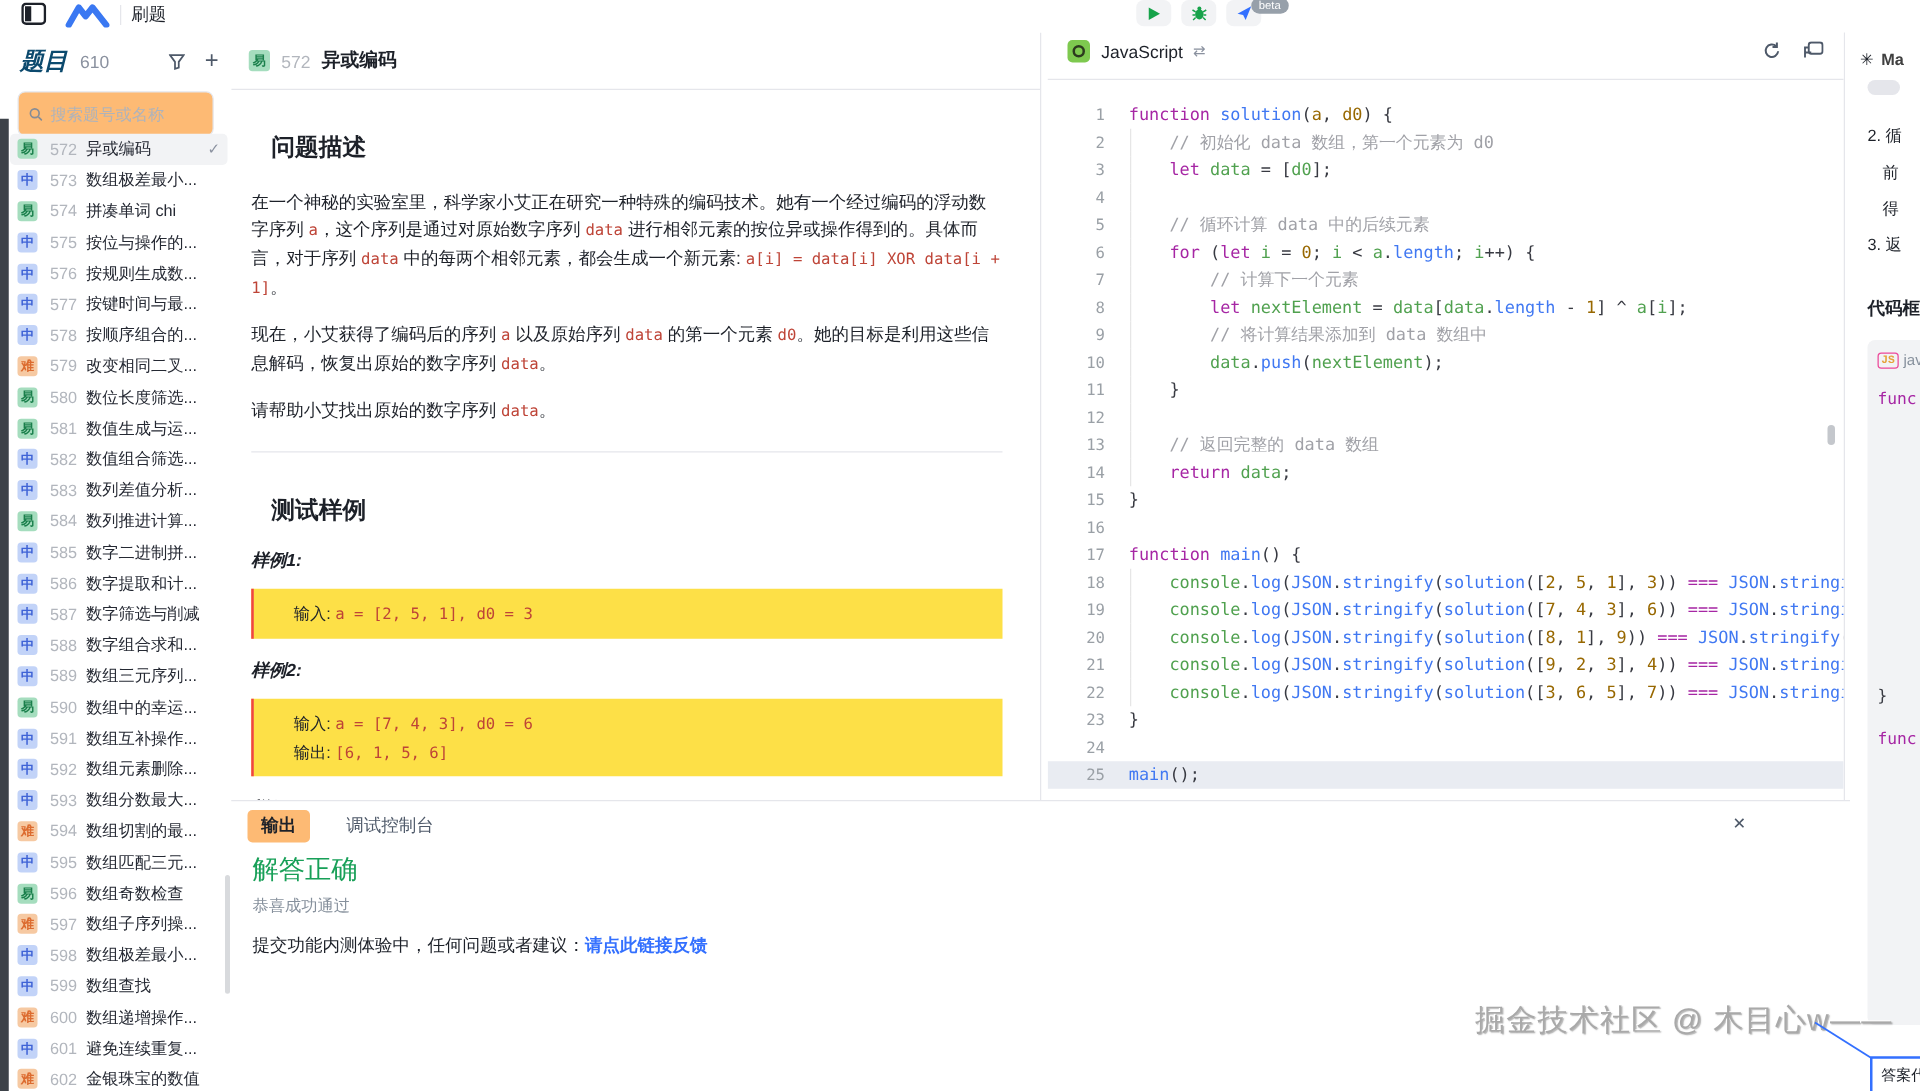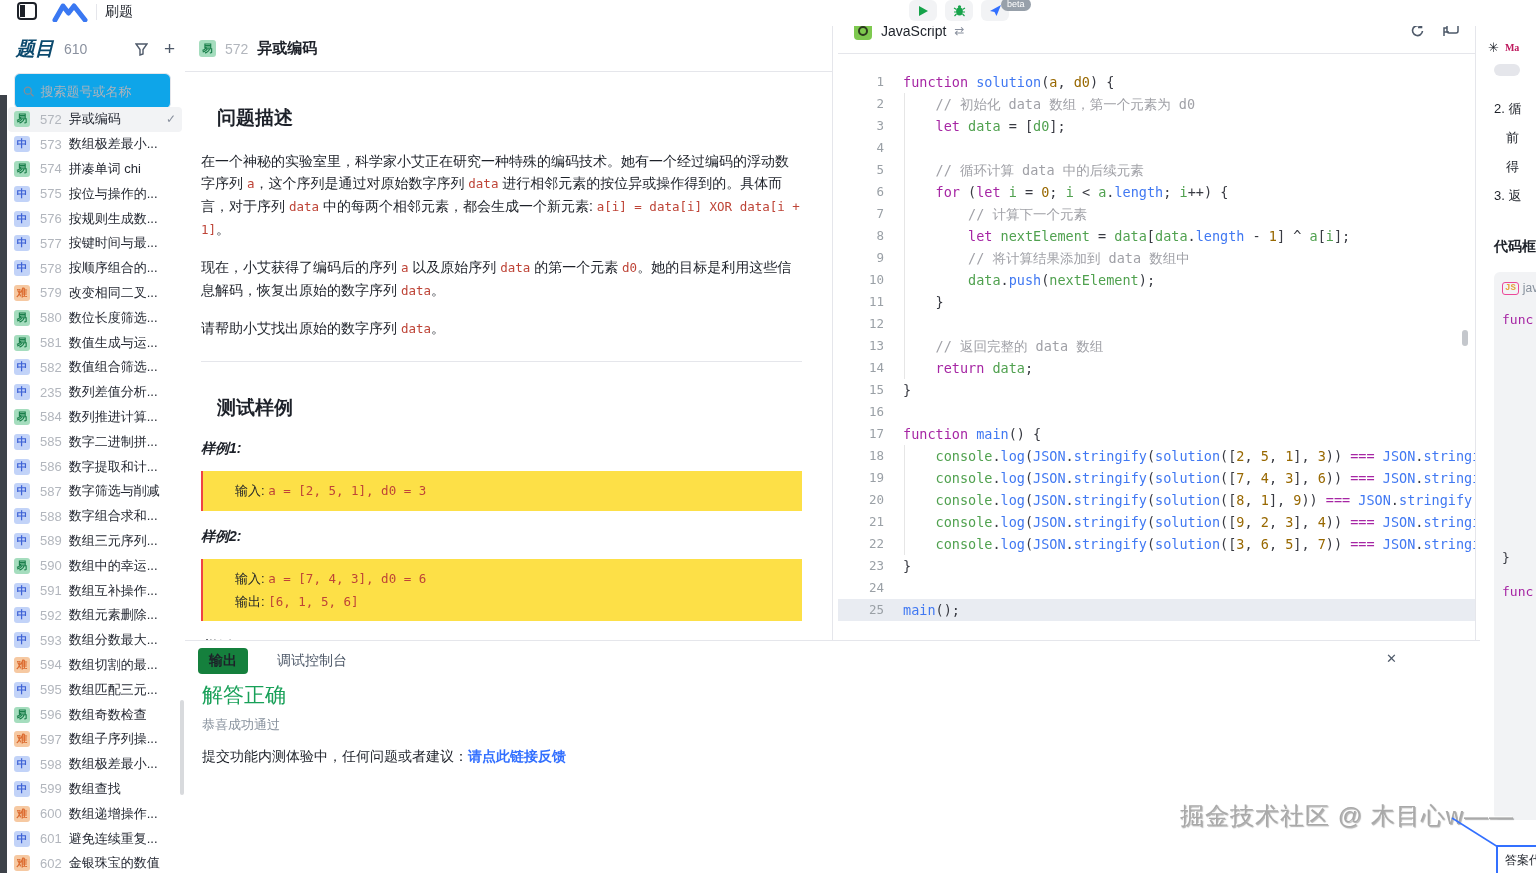--- a/index.html
+++ b/index.html
@@ -22,21 +22,21 @@
   
   .sidebar { position:absolute; left:0; top:26px; width:185px; bottom:0; background:#fff; overflow:hidden; }
   .dark-strip { position:absolute; left:0; top:69px; width:7px; bottom:0; background:#3d4249; }
   .sb-head { position:absolute; left:16px; top:13px; right:10px; height:20px; display:flex; align-items:center; }
   .sb-title { font-size:19px; font-weight:bold; color:#0c4a6e;font-style:italic; }
   .sb-count { font-size:14px; color:#8a919f; margin-left:10px; }
   .sb-tools { margin-left:auto; display:flex; align-items:center; gap:16px; }
   .sb-filter, .sb-plus { background:none; border:none; cursor:pointer; color:#4e5969; padding:0; display:flex; }
   .sb-plus { font-size:19px; line-height:14px; color:#4e5969; }
   .searchbox { position:absolute; left:14px; top:47px; width:157px; height:36px; border:1px solid #e5e6eb;
-    border-radius:6px; background:#0ea5e9; display:flex; align-items:center; padding:0 8px; gap:6px; }
+    border-radius:6px; background:#fdba74; display:flex; align-items:center; padding:0 8px; gap:6px; }
   .searchbox input { border:none; outline:none; width:100%; font-size:13px; color:#1d2129; background:transparent; }
   .searchbox input::placeholder { color:#aeb3bb; }
   .plist { position:absolute; left:8px; top:81px; right:3px; bottom:0; }
   .p-row { height:24.8px; display:flex; align-items:center; padding:0 6px; border-radius:4px; cursor:pointer; }
   .p-row.sel { background:#f2f3f5; }
   .diff { width:16px; height:16px; border-radius:3px; font-size:10.5px; font-weight:bold;
     display:flex; align-items:center; justify-content:center; flex:none; }
   .diff.easy { background:#a5ddbe; color:#1a7f4b; }
   .diff.mid  { background:#c2d3f8; color:#3f63d6; }
   .diff.hard { background:#f6c9a2; color:#dc6b2f; }
@@ -59,21 +59,21 @@
   .desc-body p code, .scode { font-family:"DejaVu Sans Mono", monospace; }
   .desc-body p code { font-size:12.5px; color:#be4437; }
   .desc-hr { border:none; height:1px; background:#e5e6eb; margin:21px 0 0; }
   .sample-title { font-size:14px; font-weight:bold; font-style:italic; color:#1d2129; margin:17px 0 13px; }
   .sample-block { background:#fde047; border-left:2px solid #ef4444; padding:8px 32px; min-height:40px; }
   .sample-line { font-size:13px; line-height:23px; white-space:pre; }
   .slabel { color:#1d2129; }
   .scode { color:#be4437; font-size:12.5px; }
 
   
-  .editor { position:absolute; left:838px; top:8px; width:638px; bottom:0; background:#fff;
+  .editor { position:absolute; left:838px; top:18px; width:638px; bottom:0; background:#fff;
     border-right:1px solid #e5e6eb; overflow:hidden; }
   .ed-head { position:absolute; left:0; top:0; right:0; height:46px; border-bottom:1px solid #e5e6eb;
     display:flex; align-items:center; padding:0 16px; background:#fff; }
   .js-icon { width:18px; height:18px; border-radius:4px; background:#7ec94f; display:flex;
     align-items:center; justify-content:center; flex:none; }
   .js-icon span { width:10px; height:10px; border:2.5px solid #2c3a1e; border-radius:50%; display:block; }
   .ed-lang { font-size:14px; color:#1d2129; margin-left:9px; }
   .swap { font-size:12px; color:#8a919f; margin-left:8px; background:none; border:none; cursor:pointer; }
   .ed-actions { margin-left:auto; display:flex; gap:18px; }
   .ed-actions button { background:none; border:none; cursor:pointer; padding:0; display:flex; color:#4e5969; }
@@ -85,38 +85,38 @@
   .lcontent { padding-left:19px; flex:1; overflow:hidden; }
   .lcontent.guide { background:linear-gradient(#e6e6e6,#e6e6e6) no-repeat 20px 0 / 1px 100%; }
   .t-k{color:#a626a4} .t-f{color:#4078f2} .t-v{color:#50a14f}
   .t-n{color:#986801} .t-c{color:#a0a1a7} .t-p{color:#383a42}
   .ed-thumb { position:absolute; right:7px; top:322px; width:6px; height:16px; background:#c4c7cc; border-radius:3px; }
 
   
   .ai { position:absolute; left:1480px; top:26px; width:56px; bottom:0; background:#fff; overflow:hidden; }
   .ai-head { position:absolute; left:8px; top:14px; display:flex; align-items:center; gap:6px; }
   .sparkle { font-size:13px; color:#1d2129; }
-  .ai-title { font-size:10px; font-weight:bold; color:#be185d; white-space:nowrap;font-family:Liberation Serif, serif; }
+  .ai-title { font-size:13px; font-weight:bold; color:#404040; white-space:nowrap; }
   .ai-pill { position:absolute; left:14px; top:38px; width:26px; height:12px; background:#e5e6eb; border-radius:6px; }
   .ai-line { position:absolute; left:14px; font-size:13px; color:#1d2129; white-space:nowrap; }
   .ai-line.indent { left:26px; }
   .ai-h { position:absolute; left:14px; top:212px; font-size:14px; font-weight:bold; color:#1d2129; white-space:nowrap; }
   .ai-code { position:absolute; left:14px; top:246px; width:60px; height:548px; background:#f2f3f5; border-radius:6px; }
   .ai-code-head { position:absolute; left:8px; top:9px; display:flex; align-items:center; gap:4px; }
   .js-badge { font-size:9px; font-weight:bold; color:#e6a23c; border:1px solid #ec4899; border-radius:3px;
     padding:0 2px; line-height:11px;font-family:Liberation Mono, monospace; }
   .ai-lang { font-size:12px; color:#86909c; white-space:nowrap; }
   .ai-frag { position:absolute; left:8px; font-family:"DejaVu Sans Mono", monospace; font-size:13px; white-space:nowrap;text-align:right; }
 
   
   .output { position:absolute; left:185px; top:640px; width:1295px; bottom:0; background:#fff;
     border-top:1px solid #e5e6eb; z-index:5; }
   .out-tabs { position:absolute; left:13px; top:7px; right:30px; height:26px; display:flex; align-items:center; gap:18px; }
   .out-tab { font-size:14px; border:none; background:none; cursor:pointer; padding:4px 11px; border-radius:4px; color:#4e5969; }
-  .out-tab.active { background:#15803d; color:#1d2129; font-weight:bold; }
+  .out-tab.active { background:#fdba74; color:#1d2129; font-weight:bold; }
   .out-close { position:absolute; right:83px; top:10px; background:none; border:none; font-size:13px; color:#4e5969; cursor:pointer; }
   .result-title { position:absolute; left:17px; top:40px; font-size:21px; color:#18a058; font-weight:500; }
   .result-sub { position:absolute; left:17px; top:75px; font-size:13px; color:#86909c; }
   .feedback { position:absolute; left:17px; top:107px; font-size:14px; color:#1d2129; }
   .feedback a { color:#3370ff; text-decoration:none; font-weight:bold; }
 
   
   .watermark { position:absolute; left:1180px; top:800px; width:330px; font-size:24px; color:#a9a9a9;
     z-index:6; white-space:nowrap; letter-spacing:1px;
     text-shadow:-1px -1px 0 rgba(255,255,255,.95), 1px 1px 1px rgba(80,80,80,.45); }
@@ -235,21 +235,21 @@
           <span class="pid">581</span>
           <span class="ptitle">数值生成与运...</span>
         </div>
         <div class="p-row">
           <span class="diff mid">中</span>
           <span class="pid">582</span>
           <span class="ptitle">数值组合筛选...</span>
         </div>
         <div class="p-row">
           <span class="diff mid">中</span>
-          <span class="pid">235</span>
+          <span class="pid">583</span>
           <span class="ptitle">数列差值分析...</span>
         </div>
         <div class="p-row">
           <span class="diff easy">易</span>
           <span class="pid">584</span>
           <span class="ptitle">数列推进计算...</span>
         </div>
         <div class="p-row">
           <span class="diff mid">中</span>
           <span class="pid">585</span>

